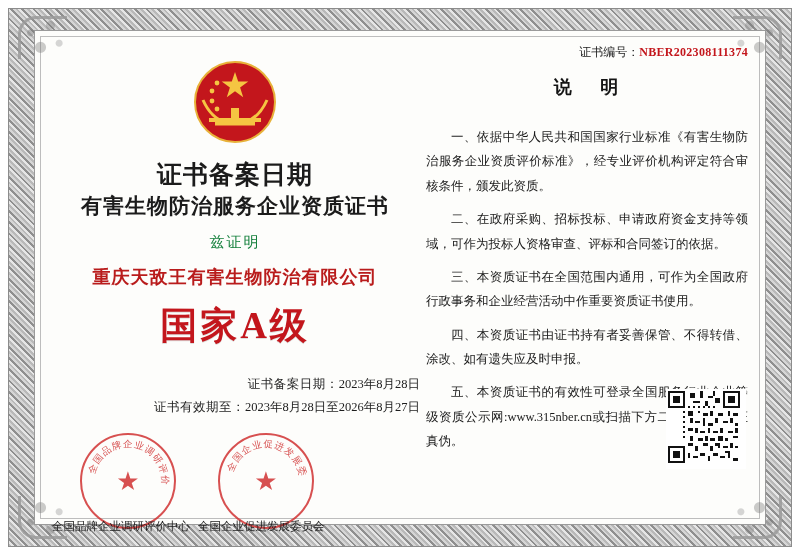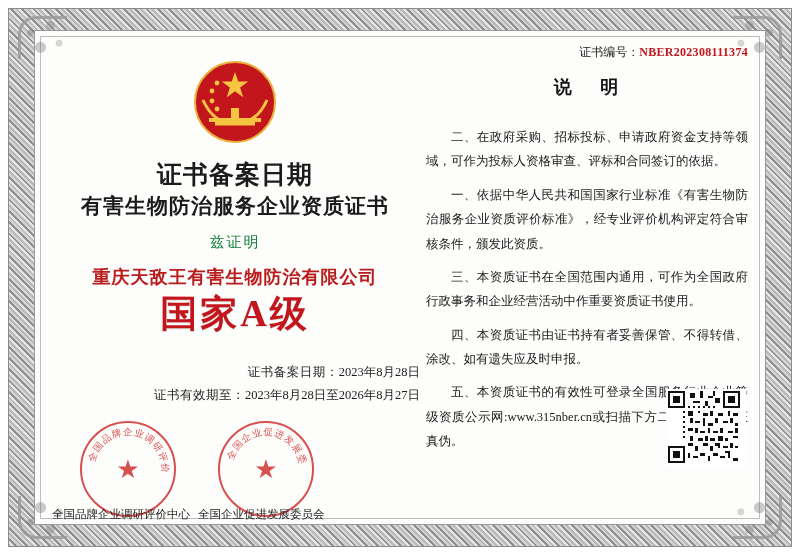--- a/index.html
+++ b/index.html
@@ -137,21 +137,21 @@
     margin-top: 13px;
     letter-spacing: 1px;
   }
 
   .grade {
     font-family: "Liberation Serif", "DejaVu Serif", serif;
     font-size: 37px;
     font-weight: bold;
     color: #c3161c;
     letter-spacing: 3px;
-    margin-top: 0;
+    margin-top: 12px;
     text-shadow: 0 1px 0 rgba(0,0,0,.12);
   }
 
   .dates {
     margin-top: 22px;
     text-align: right;
     padding-left: 14px;
     font-family: "Liberation Serif", "DejaVu Serif", serif;
     font-size: 12.5px;
     color: #1d1d1d;
@@ -359,22 +359,22 @@
     </div>
 
     <div class="right-col">
 
       <div class="cert-no">
         <span>证书编号：</span><span class="num">NBER202308111374</span>
       </div>
 
       <div class="shuoming-title">说  明</div>
 
+      <div class="clause">一、依据中华人民共和国国家行业标准《有害生物防治服务企业资质评价标准》，经专业评价机构评定符合审核条件，颁发此资质。</div>
       <div class="clause">二、在政府采购、招标投标、申请政府资金支持等领域，可作为投标人资格审查、评标和合同签订的依据。</div>
-      <div class="clause">一、依据中华人民共和国国家行业标准《有害生物防治服务企业资质评价标准》，经专业评价机构评定符合审核条件，颁发此资质。</div>
       <div class="clause">三、本资质证书在全国范围内通用，可作为全国政府行政事务和企业经营活动中作重要资质证书使用。</div>
       <div class="clause">四、本资质证书由证书持有者妥善保管、不得转借、涂改、如有遗失应及时申报。</div>
       <div class="clause">五、本资质证书的有效性可登录全国服务行业企业等级资质公示网:www.315nber.cn或扫描下方二维码网上验证真伪。</div>
 
       <div class="qr">
         <svg width="72" height="72" viewBox="0 0 29 29" shape-rendering="crispEdges" aria-hidden="true">
           <rect width="29" height="29" fill="#ffffff"></rect>
           <g fill="#111111">
 
             <rect x="0" y="0" width="7" height="1"></rect>

